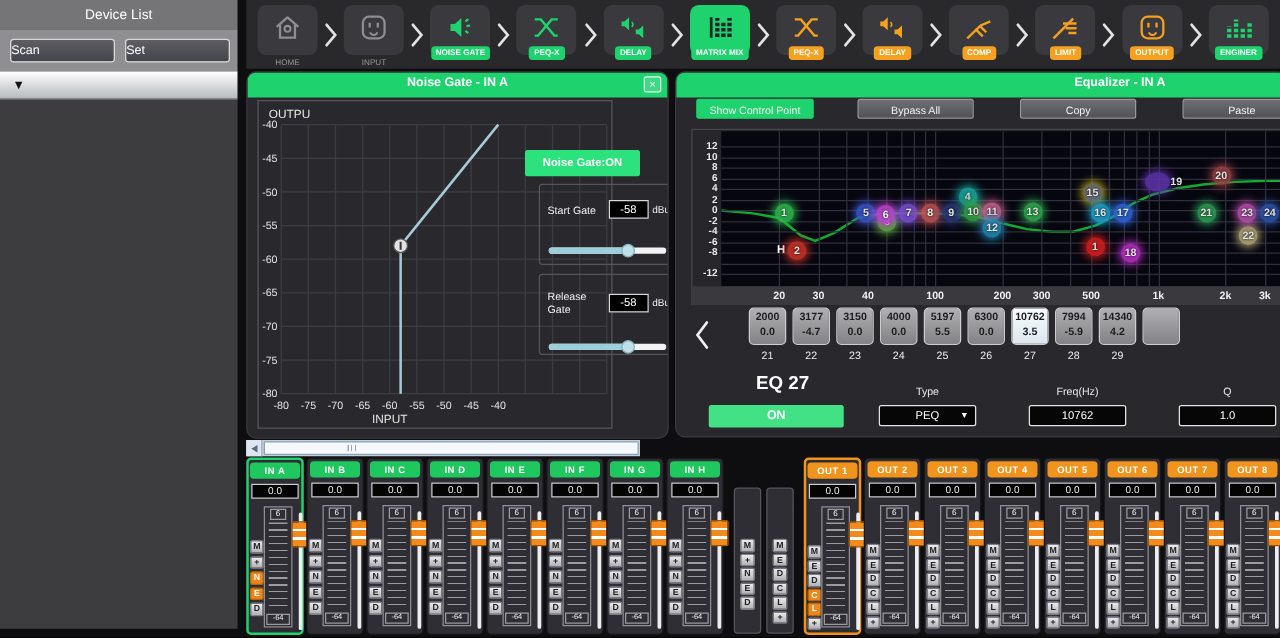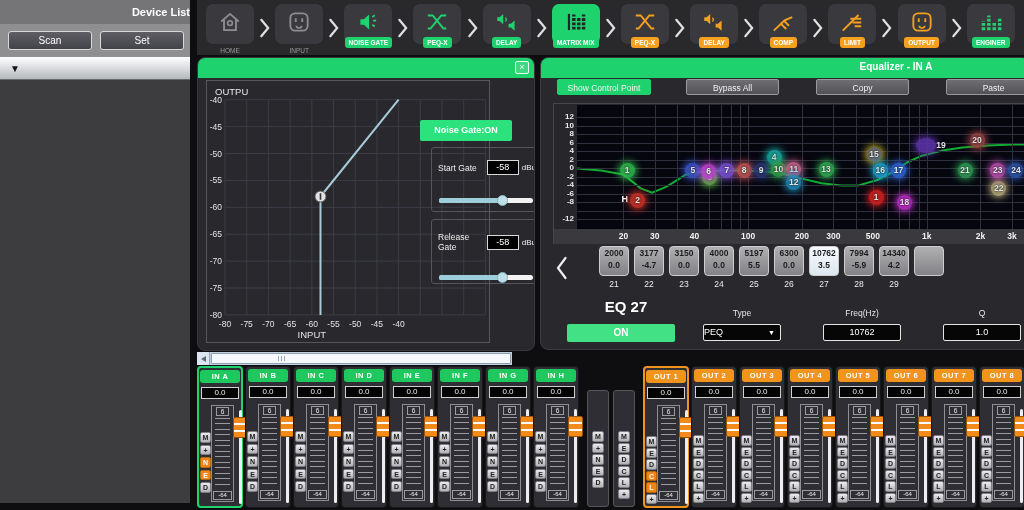--- a/index.html
+++ b/index.html
@@ -3,24 +3,24 @@
 <meta charset="utf-8">
 <style>
   html,body{margin:0;padding:0;background:#000;}
   *{box-sizing:border-box;}
   .screen{position:relative;width:1024px;height:510px;background:#0e0e10;overflow:hidden;
           font-family:"Liberation Sans","DejaVu Sans",sans-serif;-webkit-font-smoothing:antialiased;}
   svg text{font-family:"Liberation Sans","DejaVu Sans",sans-serif;}
 
   
   .sidebar{position:absolute;left:0;top:0;width:190px;height:503px;display:flex;flex-direction:column;}
-  .sb-title{height:24px;background:#757577;color:#fff;font-size:11px;text-align:right;line-height:24px;font-weight:bold;}
+  .sb-title{height:24px;background:#757577;color:#fff;font-size:11px;text-align:center;line-height:24px;}
   .sb-btnrow{height:33px;background:#8f8f91;position:relative;}
   .sb-btn{position:absolute;top:7px;height:19px;background:linear-gradient(#5e5e64,#43434a);
-          border:1px solid #d8d8d8;border-radius:3px;color:#fff;font-size:10px;text-align:center;line-height:17px;}
+          border:1px solid #d8d8d8;border-radius:3px;color:#fff;font-size:10px;line-height:17px;}
   .sb-btn.scan{left:8px;width:84px;} .sb-btn.set{left:100px;width:84px;}
   .sb-drop{height:23px;background:linear-gradient(#ffffff,#b5b9bd);border-bottom:1px solid #6a6a6a;
            color:#141414;font-size:10px;line-height:23px;padding-left:10px;}
   .sb-body{flex:1;background:#3d3d3f;}
 
   
   .toolbar{position:absolute;left:197px;top:0;width:827px;height:55px;background:#29292b;
            display:flex;align-items:flex-start;justify-content:space-between;padding:4px 6px 0;}
   .tb-item{display:flex;flex-direction:column;align-items:center;width:54px;flex:0 0 auto;}
   .tb-tile{width:48px;height:40px;border-radius:7px;background:#3a3a3e;display:flex;align-items:center;justify-content:center;}
@@ -96,21 +96,21 @@
          font-size:8.5px;line-height:1.4;color:#1c1c1e;font-weight:bold;padding-top:1px;}
   .fcell.sel{background:linear-gradient(#f6fafd,#dde7ef);}
   .fcell-num{margin-top:3px;font-size:8.5px;color:#ececec;}
   .eq-edit-title{position:absolute;left:50px;top:240px;width:70px;text-align:center;font-size:15px;font-weight:bold;color:#fff;}
   .eq-on{position:absolute;left:26px;top:266px;width:108px;height:18px;background:#42e186;border-radius:2px;
          color:#fff;font-size:10px;font-weight:bold;text-align:center;line-height:18px;}
   .eq-lbl{position:absolute;top:250px;font-size:8.5px;color:#e8e8e8;text-align:center;width:78px;}
   .eq-input{position:absolute;top:266px;width:78px;height:17px;background:#060606;border:1px solid #e4e4e4;
             border-radius:2px;color:#fff;font-size:9px;text-align:center;line-height:15px;}
   .eq-select{position:absolute;left:162px;top:266px;width:78px;height:17px;background:#060606;border:1px solid #e4e4e4;
-             border-radius:2px;color:#fff;font-size:9px;line-height:15px;}
+             border-radius:2px;color:#fff;font-size:9px;text-align:center;line-height:15px;}
   .eq-select .caret{position:absolute;right:5px;top:0;font-size:7px;line-height:16px;color:#fff;}
 
   
   #strips{position:absolute;left:197px;top:366px;width:830px;height:144px;display:flex;gap:2px;align-items:flex-start;}
   .strip{width:46px;height:142px;background:#2e2e34;border:1px solid #17171a;border-radius:4px;position:relative;flex:0 0 auto;}
   .strip.sel-in{border:2px solid #1ed36e;}
   .strip.sel-out{border:2px solid #f0941e;}
   .ch-label{margin:2px auto 0;width:40px;height:13px;border-radius:3px;background:#1fc75f;color:#fff;
             font-size:7.5px;font-weight:bold;text-align:center;line-height:13px;letter-spacing:.5px;}
   .strip.out .ch-label{background:#f0941e;}
@@ -294,20 +294,21 @@
           <span><svg viewBox="0 0 24 24" fill="none">
               <path d="M5 19.5 V11 M10 19.5 V6 M15 19.5 V13 M20 19.5 V8" stroke="currentColor" stroke-width="3.2" stroke-dasharray="2.6 1.4"></path>
             </svg></span>
         </div>
         <div class="tb-pill">ENGINER</div>
       </div>
     </nav>
 
   <section class="panel ng-panel">
     <div class="panel-bar">
+      <div class="panel-title">Noise Gate - IN A</div>
       <div class="close-btn">×</div>
     </div>
     <div class="ng-graph">
       <svg id="ng-svg" width="282" height="261">
           <line x1="18.0" y1="18.7" x2="18.0" y2="233.89999999999998" stroke="#3c3c45"></line>
           <line x1="39.7" y1="18.7" x2="39.7" y2="233.89999999999998" stroke="#3c3c45"></line>
           <line x1="61.4" y1="18.7" x2="61.4" y2="233.89999999999998" stroke="#3c3c45"></line>
           <line x1="83.1" y1="18.7" x2="83.1" y2="233.89999999999998" stroke="#3c3c45"></line>
           <line x1="104.8" y1="18.7" x2="104.8" y2="233.89999999999998" stroke="#3c3c45"></line>
           <line x1="126.5" y1="18.7" x2="126.5" y2="233.89999999999998" stroke="#3c3c45"></line>

